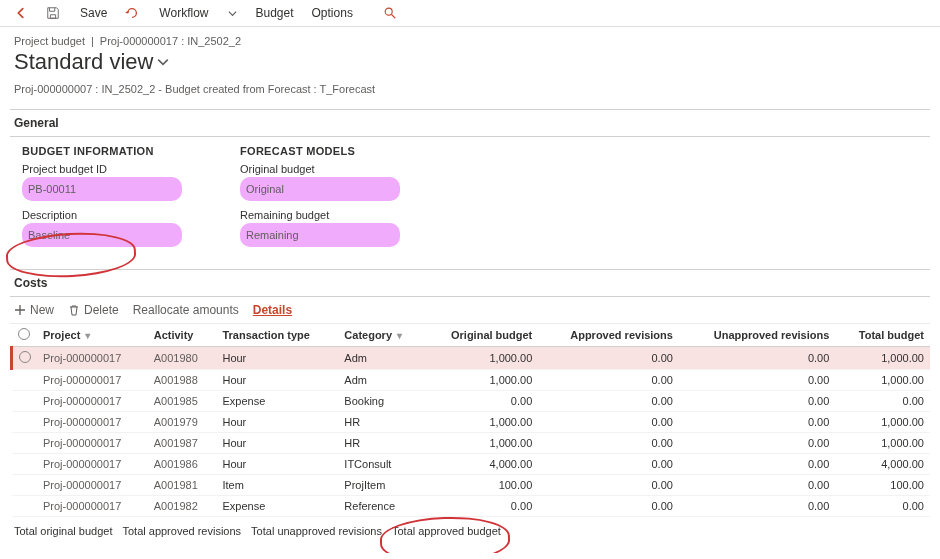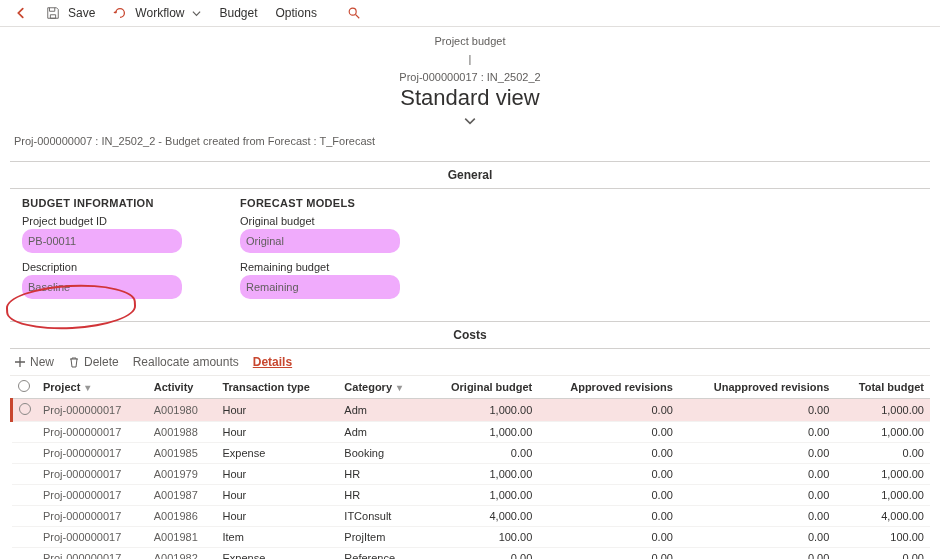--- a/index.html
+++ b/index.html
@@ -11,54 +11,53 @@
     background: #fff;
     width: 940px;
   }
   
   .cmdbar {
     display: flex; align-items: center; gap: 6px;
     padding: 4px 8px;
     border-bottom: 1px solid #e1dfdd;
   }
   .cmd-btn {
-    display: flex; align-items: center; gap: 8px;
+    display: flex; align-items: center; gap: 20px;
     padding: 2px 6px;
     color: #323130;
     cursor: pointer;
     border-radius: 2px;
   }
   .cmd-btn svg { width: 14px; height: 14px; }
   .cmd-red svg { stroke: #c62828; fill: none; }
   .cmd-sep { width: 6px; }
   
   .context {
     padding: 8px 14px 4px;
   }
   .breadcrumb {
     font-size: 11px; color: #605e5c;
-    display: flex; gap: 6px; align-items: center; flex-direction: column;
+    display: flex; gap: 6px; align-items: center;
   }
   .view-title {
     font-size: 22px; font-weight: 400; margin: 2px 0 8px;
-    display: flex; align-items: center; gap: 4px; flex-direction: column;
+    display: flex; align-items: center; gap: 4px;
   }
   .subtitle {
     font-size: 11px; color: #605e5c; margin-top: 4px;
   }
   
   .section {
     margin: 10px 10px 0;
   }
   .section-header {
     font-weight: 600;
     padding: 6px 4px;
     border-bottom: 1px solid #d2d0ce;
     border-top: 1px solid #d2d0ce;
-    text-align: center;
   }
   .form-cols {
     display: flex; gap: 40px;
     padding: 8px 4px 4px;
   }
   .form-col { min-width: 170px; margin-left: 8px; }
   .form-col h5 {
     margin: 0 0 6px; font-size: 11px; font-weight: 700;
     letter-spacing: .3px;
   }

